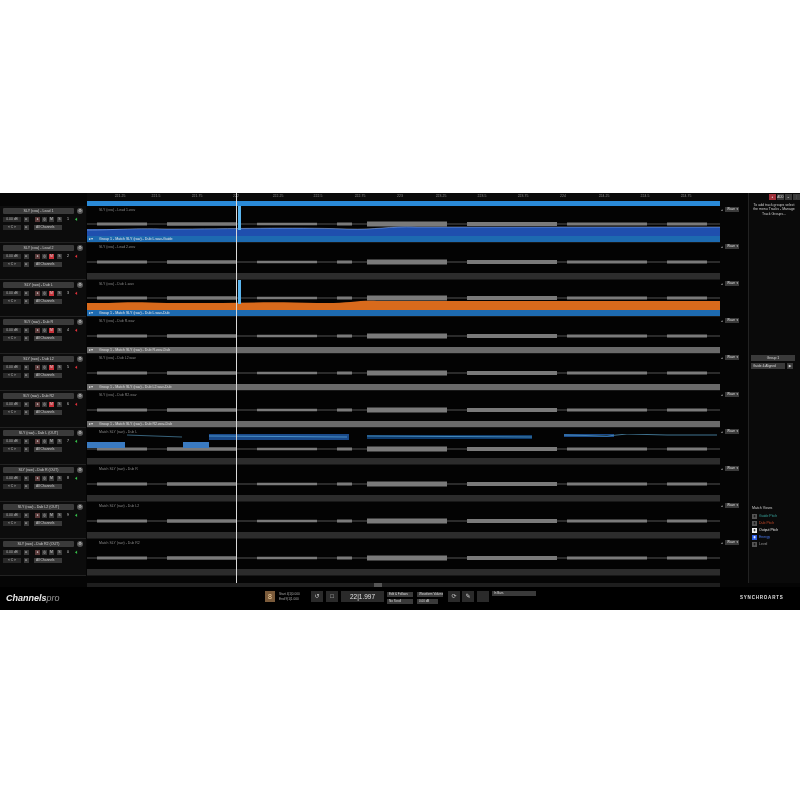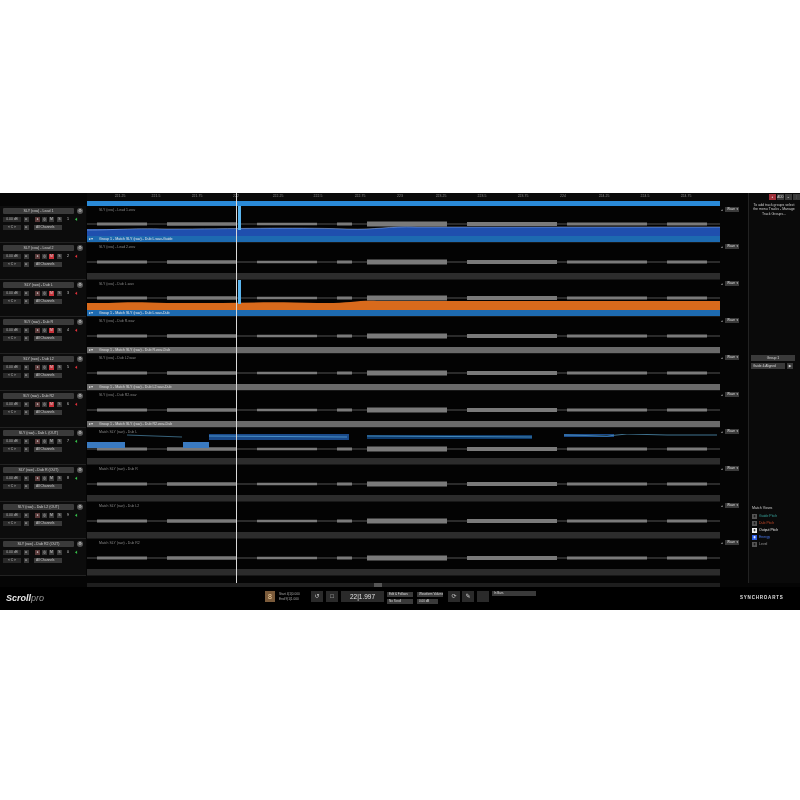--- a/index.html
+++ b/index.html
@@ -420,21 +420,21 @@
         <div class="mv-item" style="top: 341px; color: rgb(74, 122, 240);"><span class="mv-eye blueon">◉</span><span>Energy</span></div>
         <div class="mv-item" style="top: 348px; color: rgb(154, 154, 154);"><span class="mv-eye">◉</span><span>Level</span></div>
       </div>
   </div>
 
   <div class="hscroll">
     <div class="hscroll-thumb"></div>
   </div>
 
   <div class="transport">
-    <div class="logo"><span>Scroll</span><span class="pro">pro</span></div>
+    <div class="logo"><span>Channels</span><span class="pro">pro</span></div>
     <div class="counter-icon">8</div>
     <div class="start-end">
       <div><span>Start</span> <span>4|1|0.000</span></div>
       <div><span>End</span> <span>9|1|1.000</span></div>
     </div>
     <div class="t-btn" style="left:311px">↺</div>
     <div class="t-btn" style="left:326px">□</div>
     <div class="position">22|1.997</div>
     <div class="t-dd" style="left:387px;top:5px;width:26px">Edit &amp; Follows</div>
     <div class="t-dd" style="left:387px;top:12px;width:26px">No Scroll</div>

